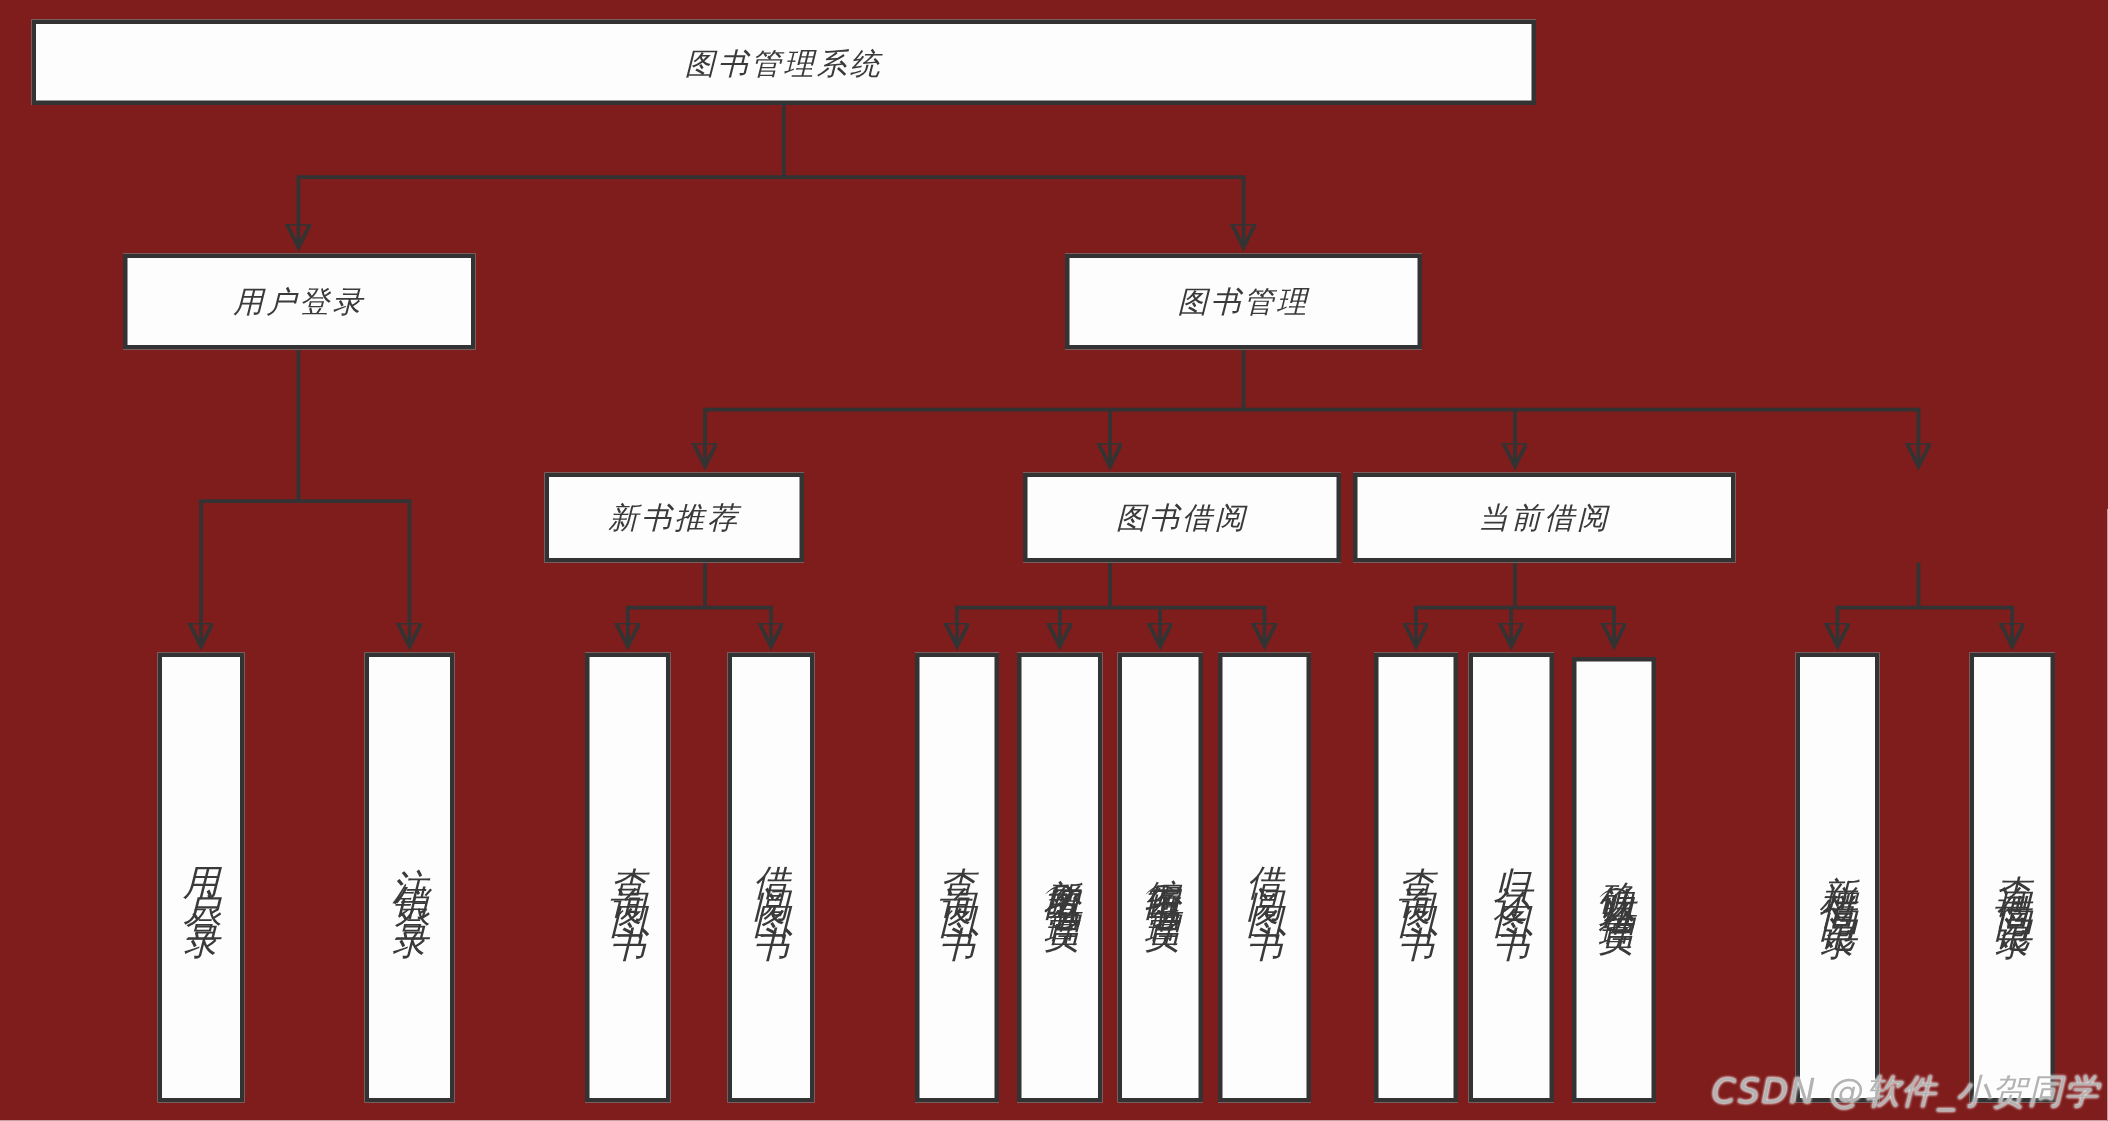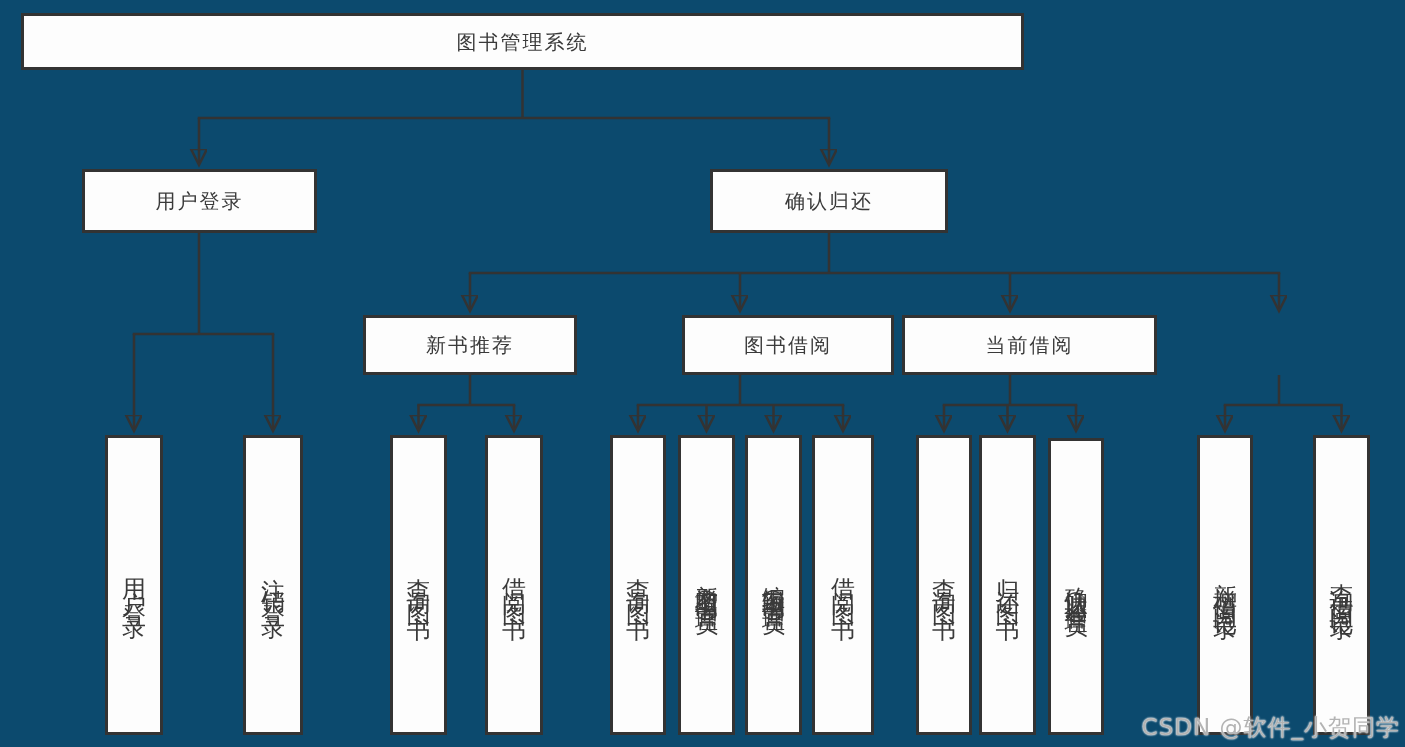--- a/index.html
+++ b/index.html
@@ -5,22 +5,23 @@
   html, body {
     margin: 0;
     padding: 0;
     background: #ffffff;
     font-family: "DejaVu Sans", "Liberation Sans", sans-serif;
   }
   .canvas {
     position: relative;
     width: 1405px;
     height: 747px;
-    background: #0c4a6e;
+    background: #7f1d1d;
     overflow: hidden;
+    font-style: italic;
   }
   .wires {
     position: absolute;
     left: 0;
     top: 0;
     z-index: 1;
   }
   .wires path {
     stroke: #333333;
     stroke-width: 2.5;
@@ -109,23 +110,23 @@
 
     <path d="M1279,375 V405"></path>
     <path d="M1223.75,405 H1342.75"></path>
     <path d="M1225,405 V430" marker-end="url(#arw)"></path>
     <path d="M1341.5,405 V430" marker-end="url(#arw)"></path>
   </svg>
 
   <div class="node" style="left:21px; top:13px; width:1003px; height:57px;">图书管理系统</div>
 
   <div class="node" style="left:82px; top:169px; width:235px; height:64px;">用户登录</div>
-  <div class="node" style="left:710px; top:169px; width:238px; height:64px;">确认归还</div>
+  <div class="node" style="left:710px; top:169px; width:238px; height:64px;">图书管理</div>
 
-  <div class="node" style="left:363px; top:315px; width:214px; height:60px;">新书推荐</div>
+  <div class="node" style="left:363px; top:315px; width:173px; height:60px;">新书推荐</div>
   <div class="node" style="left:634px; top:315px; width:212px; height:60px;margin-left:48px;">图书借阅</div>
   <div class="node" style="left:902px; top:315px; width:255px; height:60px;">当前借阅</div>
 
   <div class="node vnode" style="left:105px; top:435px; width:58px; height:300px;">用户登录</div>
   <div class="node vnode" style="left:243px; top:435px; width:60px; height:300px;">注销登录</div>
 
   <div class="node vnode" style="left:390px; top:435px; width:57px; height:300px;">查询图书</div>
   <div class="node vnode" style="left:485px; top:435px; width:58px; height:300px;">借阅图书</div>
 
   <div class="node vnode" style="left:610px; top:435px; width:56px; height:300px;">查询图书</div>

